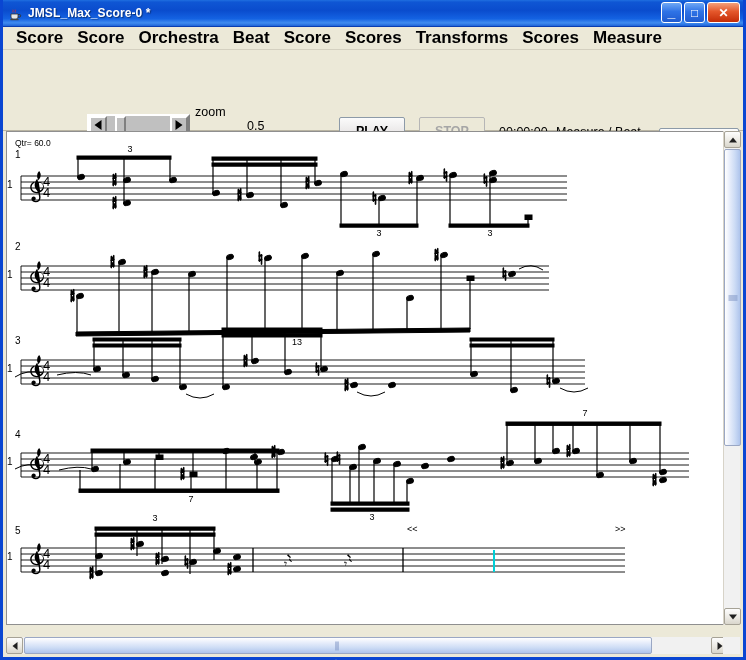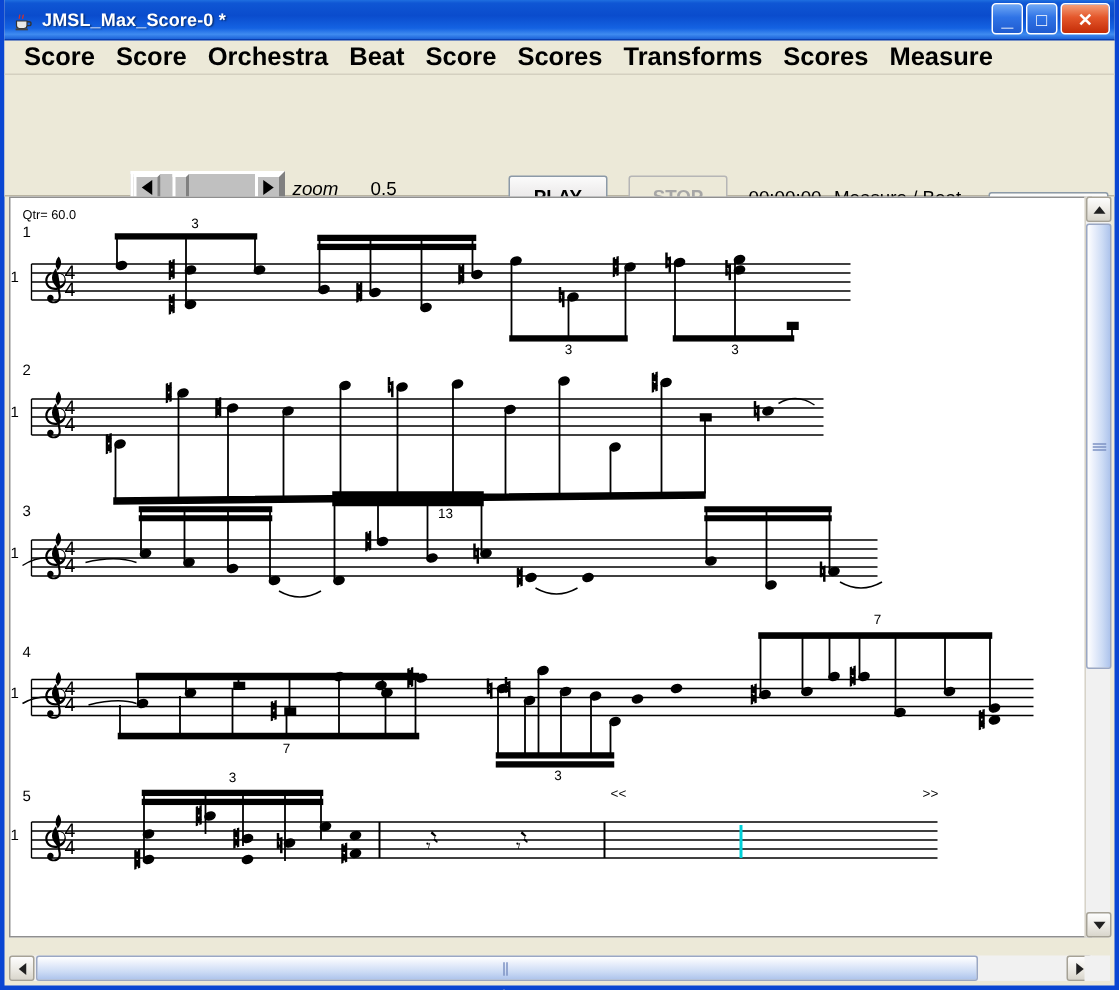--- a/index.html
+++ b/index.html
@@ -286,21 +286,21 @@
 
   <div id="toolbar">
 
     <div class="awt-scroll" style="left:84px; top:64px; width:103px;">
       <div class="awt-arrow left"></div>
       <div class="awt-track">
         <div class="awt-thumb" style="left:8px; width:11px;"></div>
       </div>
       <div class="awt-arrow right"></div>
     </div>
-    <span class="tb-label" style="left:192px; top:69px;font-style:italic;">zoom</span>
+    <span class="tb-label" style="left:192px; top:55px;">zoom</span>
     <span class="tb-label" style="left:244px; top:69px;">0.5</span>
 
     <div class="awt-scroll" style="left:84px; top:99px; width:103px;">
       <div class="awt-arrow left"></div>
       <div class="awt-track">
         <div class="awt-thumb" style="left:0px; width:9px;"></div>
       </div>
       <div class="awt-arrow right"></div>
     </div>
     <span class="tb-label" style="left:192px; top:104px;">measure 1</span>

